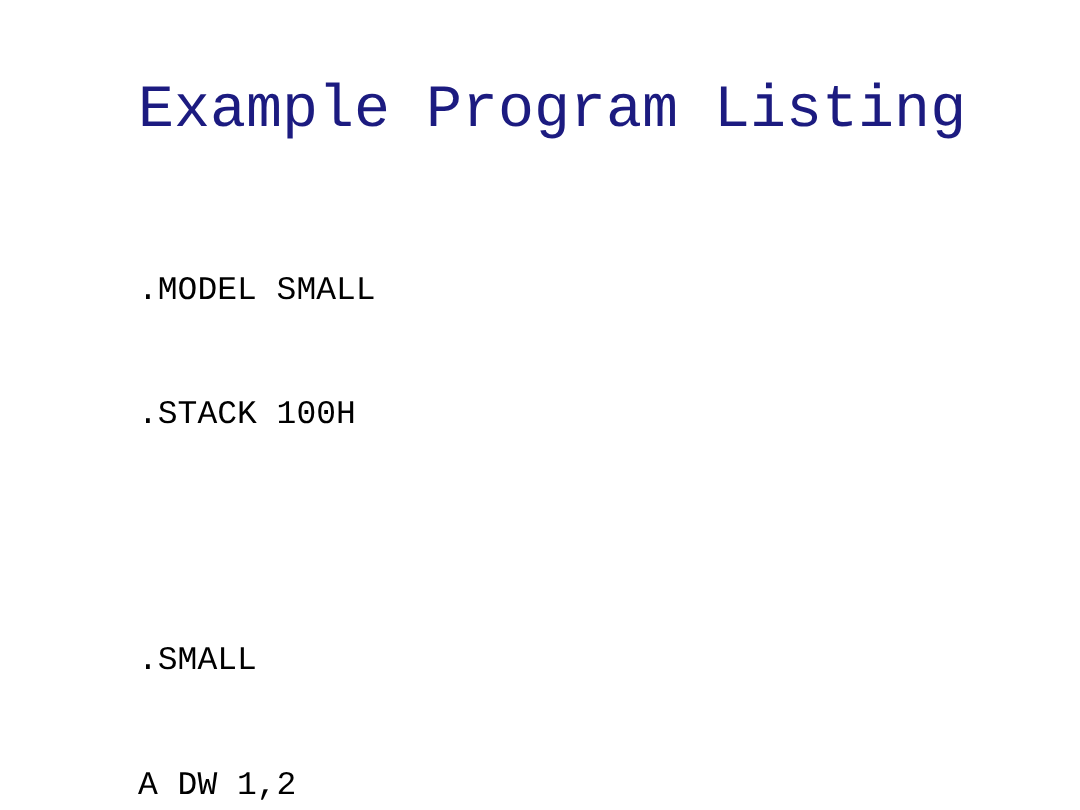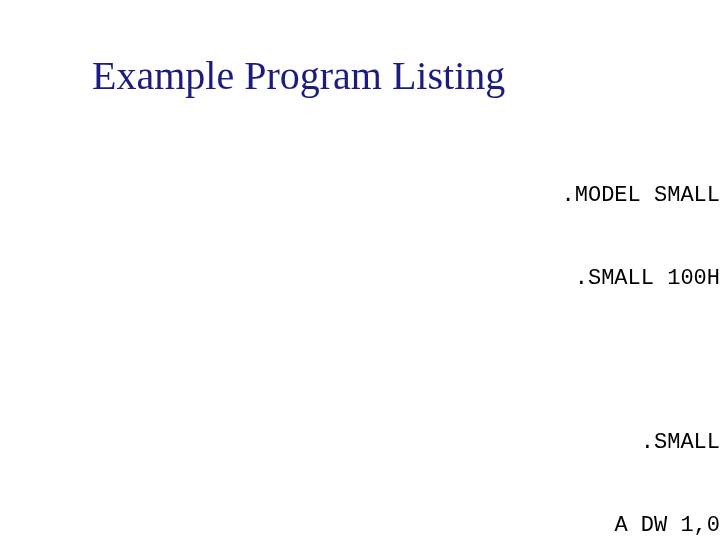--- a/index.html
+++ b/index.html
@@ -9,49 +9,49 @@
       background: #ffffff;
       font-family: "Times New Roman", Times, serif;
     }
     .slide {
       width: 720px;
       height: 540px;
       position: relative;
       padding: 52px 0 0 92px;
     }
     .title {
-      font-family: Liberation Serif, serif;
+      font-family: Liberation Mono, monospace;
       font-size: 40px;
       color: #1c1b80;
       font-weight: 400;
       letter-spacing: 0px;
       margin-bottom: 28px;
     }
     .code-block {
       font-family: "Courier New", Courier, monospace;
       font-size: 22px;
       color: #000000;
       line-height: 1.25;
       white-space: pre;
     }
-    .code-line { display: block; text-align: right; }
+    .code-line { display: block; }
     .code-gap { height: 27px; }
   </style>
 </head>
 <body>
 
 <div class="slide">
   <h1 class="title">Example Program Listing</h1>
 
   <div class="code-block">
     <span class="code-line">.MODEL SMALL</span>
-    <span class="code-line">.SMALL 100H</span>
+    <span class="code-line">.STACK 100H</span>
     <div class="code-gap"></div>
     <span class="code-line">.SMALL</span>
-    <span class="code-line">A DW 1,0</span>
+    <span class="code-line">A DW 1,2</span>
     
     
     
     
     
     
     
   </div>
 </div>
 

